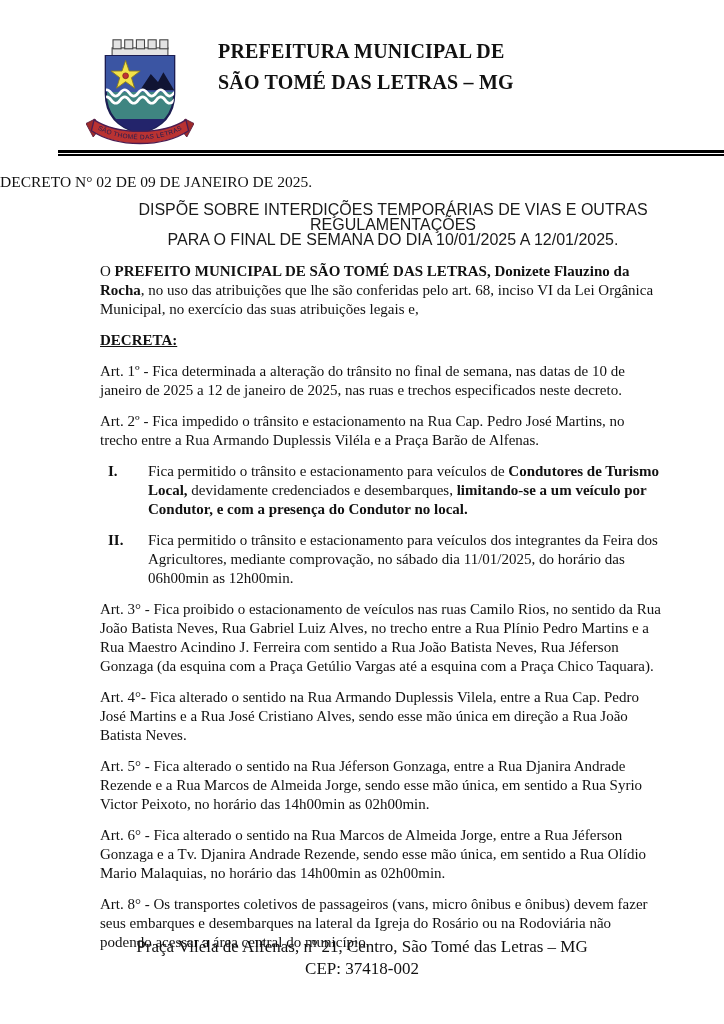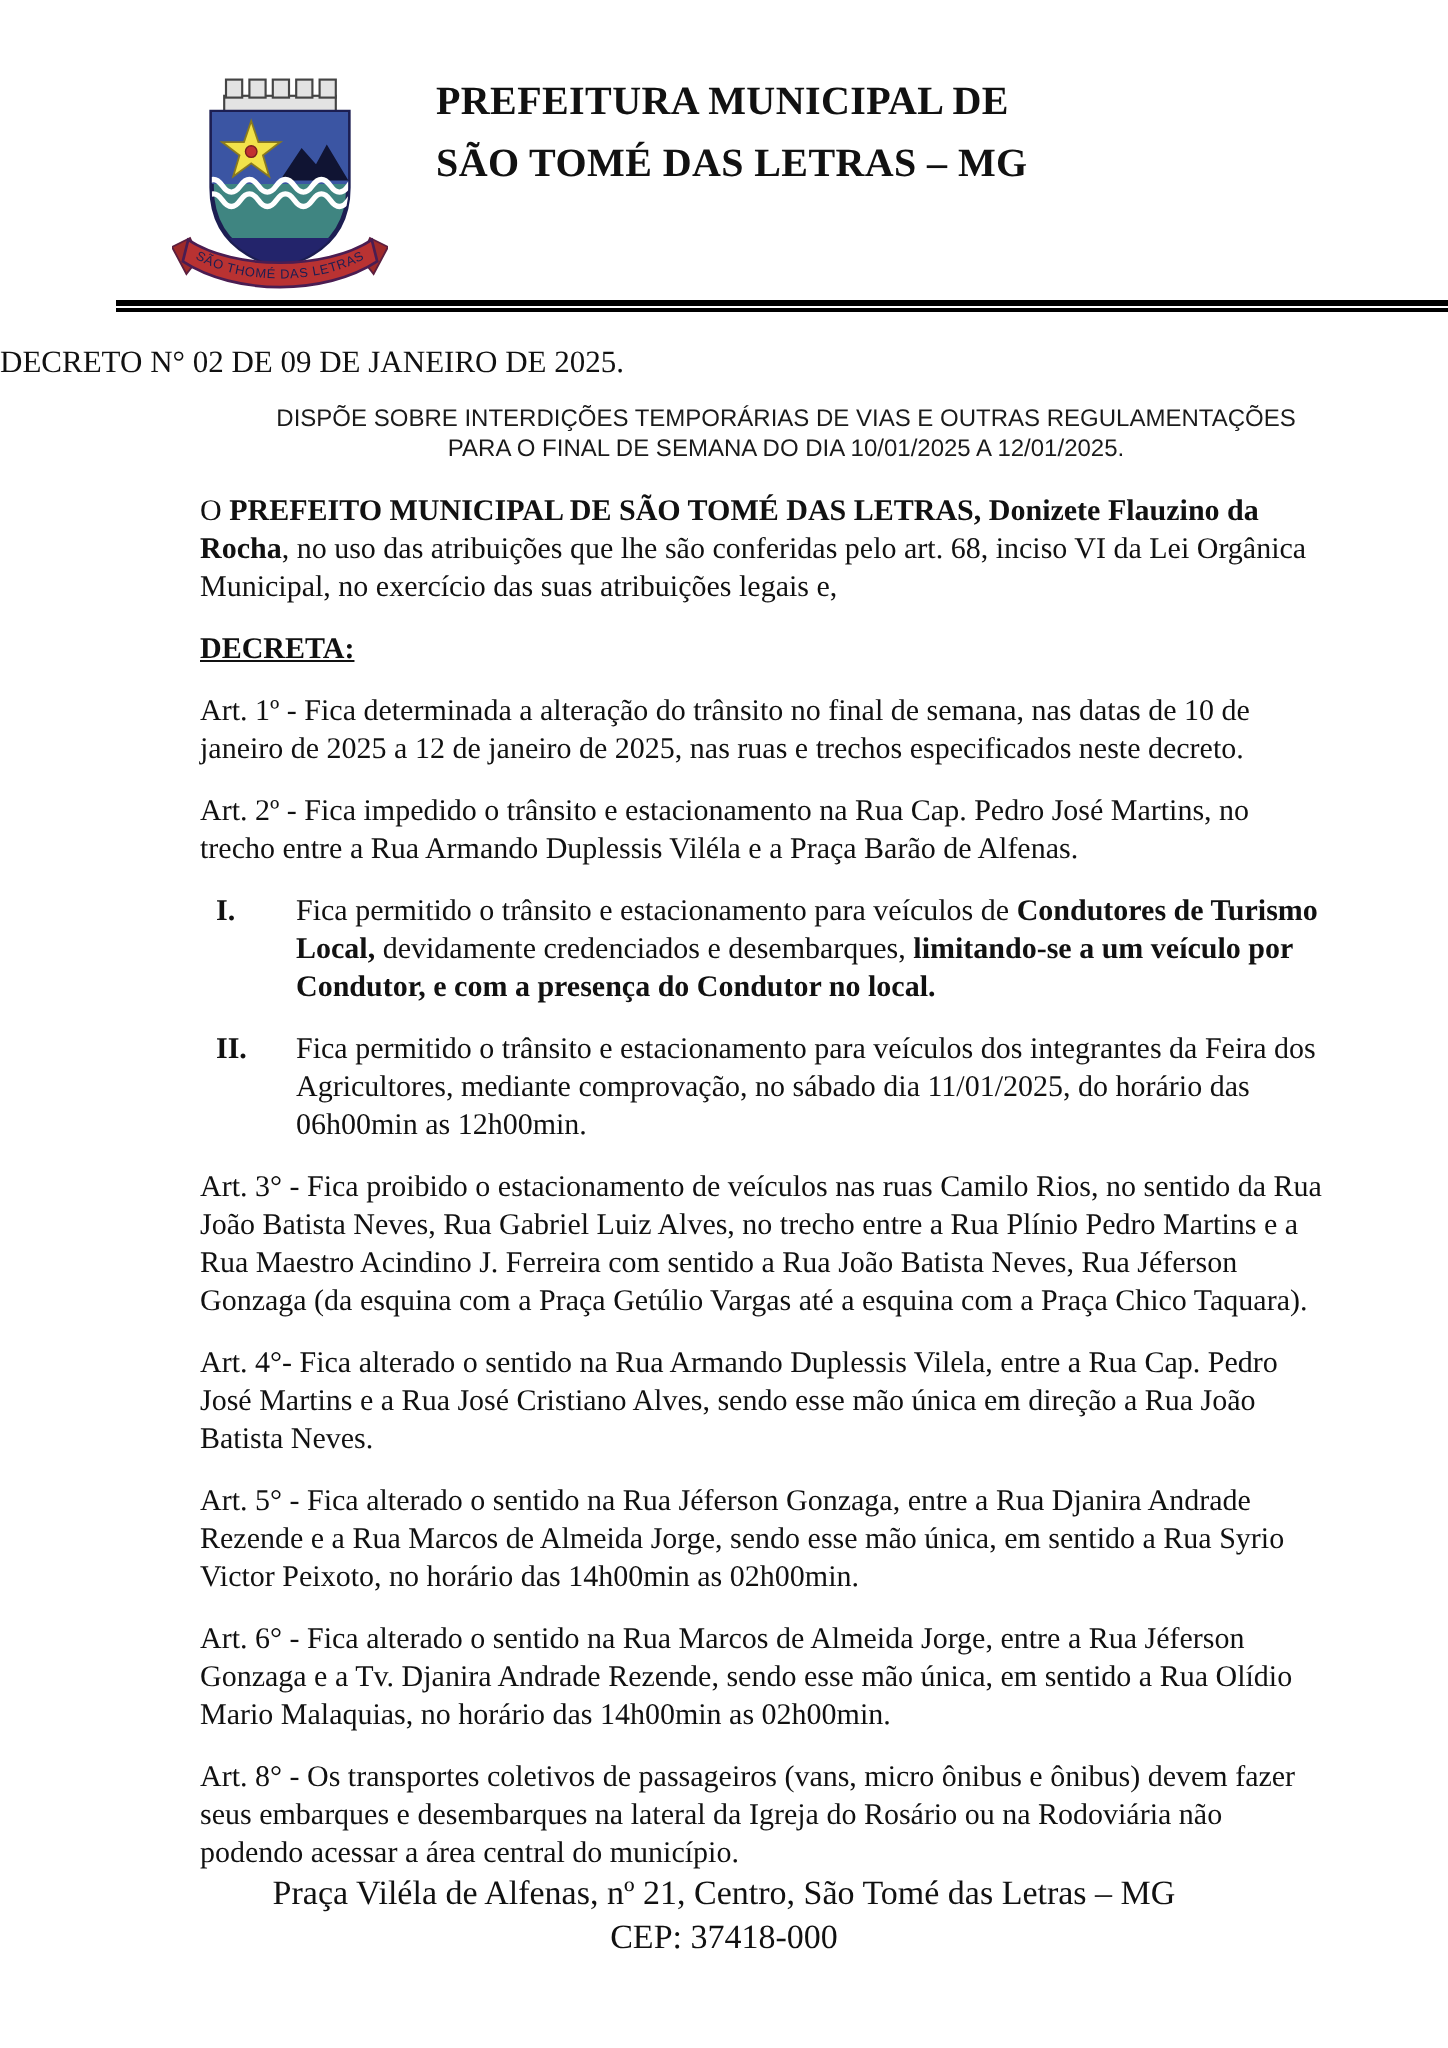--- a/index.html
+++ b/index.html
@@ -27,21 +27,21 @@
   
   .decree-title{
     margin-top:16px;
     text-align:left;
     font-size:15.5px;line-height:19px;
   }
   .decree-summary{
     margin:11px 56px 0 118px;
     text-align:center;
     font-family:"Liberation Sans", sans-serif;
-    font-size:12px;line-height:15px;color:#1a1a1a;
+    font-size:16px;line-height:15px;color:#1a1a1a;
   }
   
   .doc-body{
     margin:15px 62px 0 100px;
     font-size:15px;line-height:19px;
   }
   .doc-body p{margin:0 0 12px 0;}
   .b{font-weight:bold;}
   .decreta{font-weight:bold;text-decoration:underline;}
   .art-label{font-weight:normal;}
@@ -168,16 +168,16 @@
     </p>
 
     <p>
       <span class="art-label">Art. 8° -</span><span> Os transportes coletivos de passageiros (vans, micro ônibus e ônibus) devem fazer seus embarques e desembarques na lateral da Igreja do Rosário ou na Rodoviária não podendo acessar a área central do município.</span>
     </p>
 
   </div>
 
   <div class="footer">
     <div>Praça Viléla de Alfenas, nº 21, Centro, São Tomé das Letras – MG</div>
-    <div>CEP: 37418-000</div>
+    <div>CEP: 37418-002</div>
   </div>
 
 </div>
 
 </body></html>

